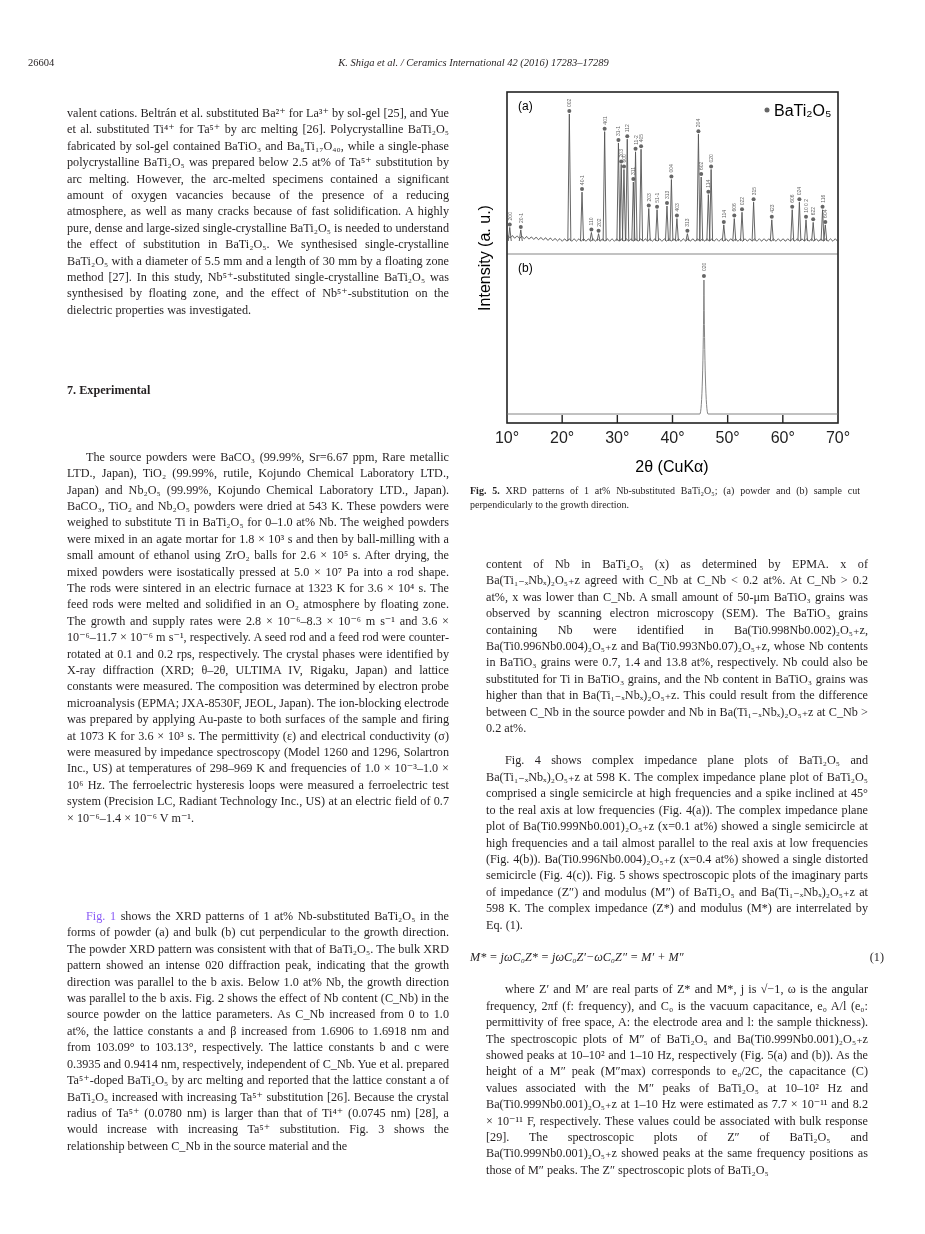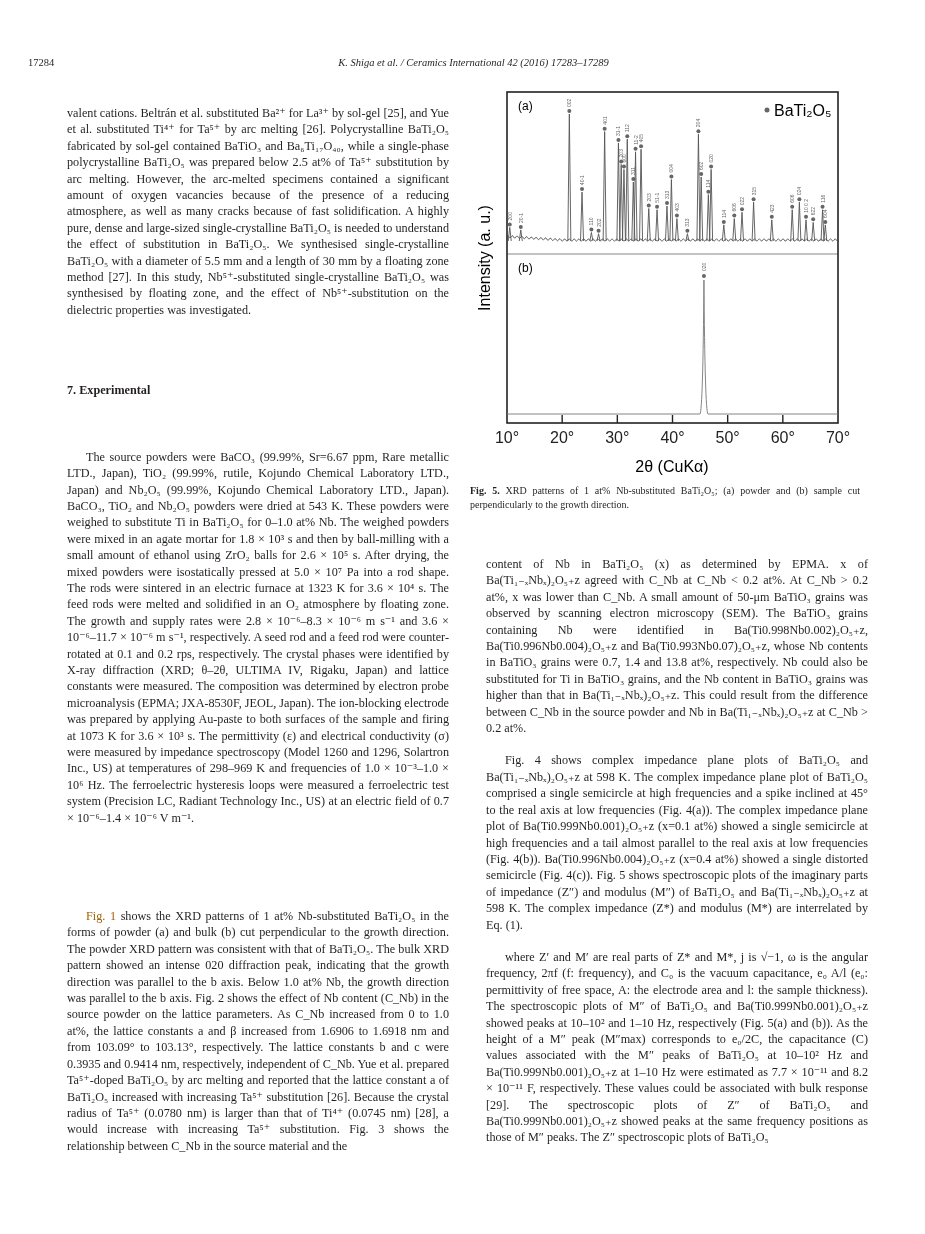--- a/index.html
+++ b/index.html
@@ -8,34 +8,34 @@
   .hdr { position:absolute; top:57px; font-size:10.5px; font-family:"Liberation Serif",serif; }
   .hdr.page { left:28px; }
   .hdr.running { left:11px; width:925px; text-align:center; font-style:italic; }
   .col { position:absolute; width:414px; font-size:12.2px; line-height:16.4px; text-align:justify;
          font-family:"Liberation Serif","DejaVu Serif",serif; }
   .col p { margin:16px; }
   .col.left { left:51px; top:89px; }
   .col.right { left:470px; top:540px; }
   .indent { text-indent:19px; }
   .sec { font-weight:bold; font-size:12.2px; margin:0; }
-  .link { color:#a16207; }
+  .link { color:#8b5cf6; }
   .eqn { display:flex; justify-content:space-between; font-style:italic; margin:6px 0 8px 0; }
   .eqn .num { font-style:normal; }
   .fig { position:absolute; left:470px; top:80px; width:410px; }
   .fig svg { display:block; }
   .caption { position:absolute; left:470px; top:484px; width:390px; font-size:10px; line-height:13.5px;
              font-family:"Liberation Serif",serif; text-align:justify; }
   .caption b { font-weight:bold; }
 </style>
 </head>
 <body>
 
 <div>
-  <span class="hdr page">17284</span>
+  <span class="hdr page">26604</span>
   <span class="hdr running">K. Shiga et al. / Ceramics International 42 (2016) 17283–17289</span>
 </div>
 
 <div class="col left">
   <p>valent cations. Beltrán et al. substituted Ba²⁺ for La³⁺ by sol-gel [25], and Yue et al. substituted Ti⁴⁺ for Ta⁵⁺ by arc melting [26]. Polycrystalline BaTi₂O₅ fabricated by sol-gel contained BaTiO₃ and Ba₆Ti₁₇O₄₀, while a single-phase polycrystalline BaTi₂O₅ was prepared below 2.5 at% of Ta⁵⁺ substitution by arc melting. However, the arc-melted specimens contained a significant amount of oxygen vacancies because of the presence of a reducing atmosphere, as well as many cracks because of fast solidification. A highly pure, dense and large-sized single-crystalline BaTi₂O₅ is needed to understand the effect of substitution in BaTi₂O₅. We synthesised single-crystalline BaTi₂O₅ with a diameter of 5.5 mm and a length of 30 mm by a floating zone method [27]. In this study, Nb⁵⁺-substituted single-crystalline BaTi₂O₅ was synthesised by floating zone, and the effect of Nb⁵⁺-substitution on the dielectric properties was investigated.</p>
   <div style="height:32px"></div>
   <p class="sec">7.  Experimental</p>
   <div style="height:18px"></div>
   <p class="indent">The source powders were BaCO₃ (99.99%, Sr=6.67 ppm, Rare metallic LTD., Japan), TiO₂ (99.99%, rutile, Kojundo Chemical Laboratory LTD., Japan) and Nb₂O₅ (99.99%, Kojundo Chemical Laboratory LTD., Japan). BaCO₃, TiO₂ and Nb₂O₅ powders were dried at 543 K. These powders were weighed to substitute Ti in BaTi₂O₅ for 0–1.0 at% Nb. The weighed powders were mixed in an agate mortar for 1.8 × 10³ s and then by ball-milling with a small amount of ethanol using ZrO₂ balls for 2.6 × 10⁵ s. After drying, the mixed powders were isostatically pressed at 5.0 × 10⁷ Pa into a rod shape. The rods were sintered in an electric furnace at 1323 K for 3.6 × 10⁴ s. The feed rods were melted and solidified in an O₂ atmosphere by floating zone. The growth and supply rates were 2.8 × 10⁻⁶–8.3 × 10⁻⁶ m s⁻¹ and 3.6 × 10⁻⁶–11.7 × 10⁻⁶ m s⁻¹, respectively. A seed rod and a feed rod were counter-rotated at 0.1 and 0.2 rps, respectively. The crystal phases were identified by X-ray diffraction (XRD; θ–2θ, ULTIMA IV, Rigaku, Japan) and lattice constants were measured. The composition was determined by electron probe microanalysis (EPMA; JXA-8530F, JEOL, Japan). The ion-blocking electrode was prepared by applying Au-paste to both surfaces of the sample and firing at 1073 K for 3.6 × 10³ s. The permittivity (ε) and electrical conductivity (σ) were measured by impedance spectroscopy (Model 1260 and 1296, Solartron Inc., US) at temperatures of 298–969 K and frequencies of 1.0 × 10⁻³–1.0 × 10⁶ Hz. The ferroelectric hysteresis loops were measured a ferroelectric test system (Precision LC, Radiant Technology Inc., US) at an electric field of 0.7 × 10⁻⁶–1.4 × 10⁻⁶ V m⁻¹.</p>
   <div style="height:32px"></div>
@@ -188,14 +188,18 @@
   </svg>
 </div>
 
 <div class="caption">
   <b>Fig. 5.</b><span> XRD patterns of 1 at% Nb-substituted BaTi₂O₅; (a) powder and (b) sample cut perpendicularly to the growth direction.</span>
 </div>
 
 <div class="col right">
   <p>content of Nb in BaTi₂O₅ (x) as determined by EPMA. x of Ba(Ti₁₋ₓNbₓ)₂O₅₊z agreed with C_Nb at C_Nb &lt; 0.2 at%. At C_Nb &gt; 0.2 at%, x was lower than C_Nb. A small amount of 50-μm BaTiO₃ grains was observed by scanning electron microscopy (SEM). The BaTiO₃ grains containing Nb were identified in Ba(Ti0.998Nb0.002)₂O₅₊z, Ba(Ti0.996Nb0.004)₂O₅₊z and Ba(Ti0.993Nb0.07)₂O₅₊z, whose Nb contents in BaTiO₃ grains were 0.7, 1.4 and 13.8 at%, respectively. Nb could also be substituted for Ti in BaTiO₃ grains, and the Nb content in BaTiO₃ grains was higher than that in Ba(Ti₁₋ₓNbₓ)₂O₅₊z. This could result from the difference between C_Nb in the source powder and Nb in Ba(Ti₁₋ₓNbₓ)₂O₅₊z at C_Nb &gt; 0.2 at%.</p>
   <p class="indent">Fig. 4 shows complex impedance plane plots of BaTi₂O₅ and Ba(Ti₁₋ₓNbₓ)₂O₅₊z at 598 K. The complex impedance plane plot of BaTi₂O₅ comprised a single semicircle at high frequencies and a spike inclined at 45° to the real axis at low frequencies (Fig. 4(a)). The complex impedance plane plot of Ba(Ti0.999Nb0.001)₂O₅₊z (x=0.1 at%) showed a single semicircle at high frequencies and a tail almost parallel to the real axis at low frequencies (Fig. 4(b)). Ba(Ti0.996Nb0.004)₂O₅₊z (x=0.4 at%) showed a single distorted semicircle (Fig. 4(c)). Fig. 5 shows spectroscopic plots of the imaginary parts of impedance (Z″) and modulus (M″) of BaTi₂O₅ and Ba(Ti₁₋ₓNbₓ)₂O₅₊z at 598 K. The complex impedance (Z*) and modulus (M*) are interrelated by Eq. (1).</p>
+  <div class="eqn">
+    <span>M* = jωC₀Z* = jωC₀Z′−ωC₀Z″ = M′ + M″</span>
+    <span class="num">(1)</span>
+  </div>
   <p class="indent">where Z′ and M′ are real parts of Z* and M*, j is √−1, ω is the angular frequency, 2πf (f: frequency), and C₀ is the vacuum capacitance, e₀ A/l (e₀: permittivity of free space, A: the electrode area and l: the sample thickness). The spectroscopic plots of M″ of BaTi₂O₅ and Ba(Ti0.999Nb0.001)₂O₅₊z showed peaks at 10–10² and 1–10 Hz, respectively (Fig. 5(a) and (b)). As the height of a M″ peak (M″max) corresponds to e₀/2C, the capacitance (C) values associated with the M″ peaks of BaTi₂O₅ at 10–10² Hz and Ba(Ti0.999Nb0.001)₂O₅₊z at 1–10 Hz were estimated as 7.7 × 10⁻¹¹ and 8.2 × 10⁻¹¹ F, respectively. These values could be associated with bulk response [29]. The spectroscopic plots of Z″ of BaTi₂O₅ and Ba(Ti0.999Nb0.001)₂O₅₊z showed peaks at the same frequency positions as those of M″ peaks. The Z″ spectroscopic plots of BaTi₂O₅</p>
 </div>
 
 </body></html>

